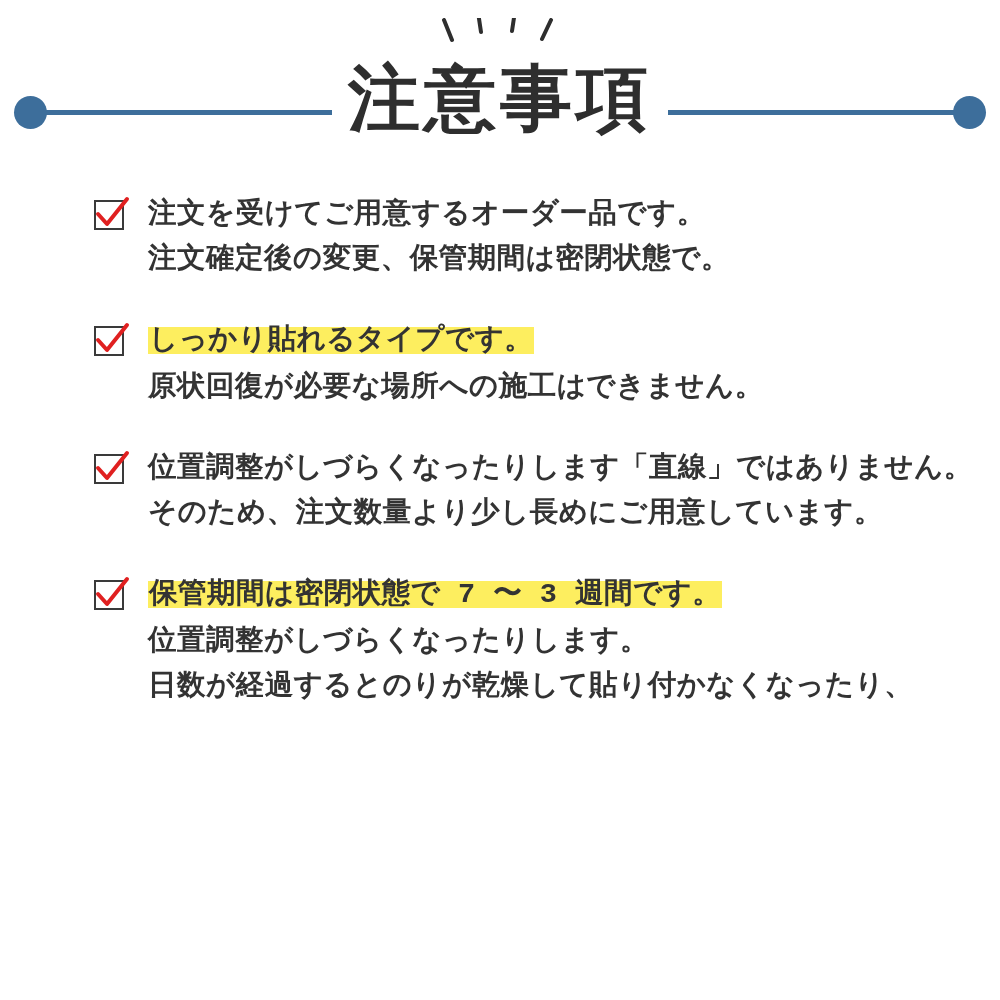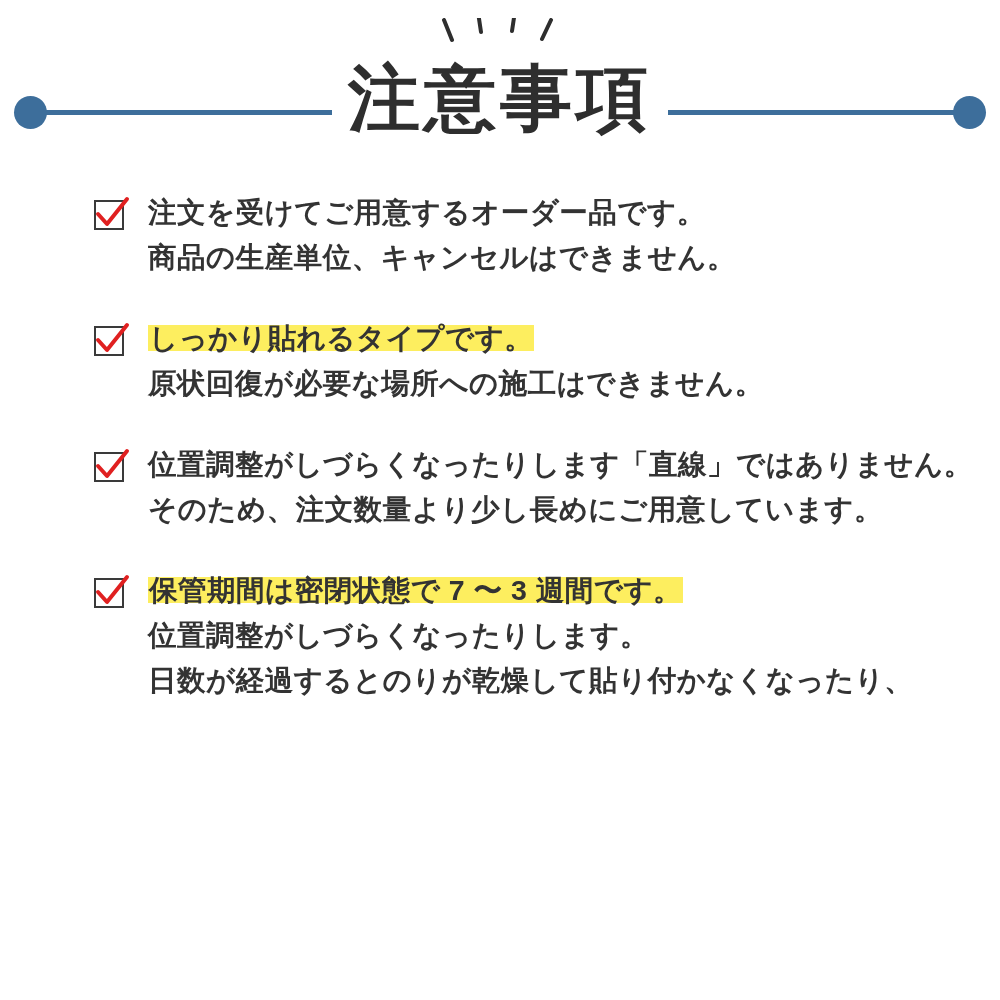--- a/index.html
+++ b/index.html
@@ -123,20 +123,21 @@
     line-height: 1.58;
     font-weight: 600;
     color: #333333;
     letter-spacing: 0.5px;
     white-space: nowrap;
   }
 
   .line span.mark {
     background: linear-gradient(transparent 8%, #fdee5f 8%, #fdee5f 92%, transparent 92%);
     padding: 0 1px;
+    font-family: Liberation Mono, monospace;
   }
 </style>
 </head>
 <body>
 
 <div class="page">
 
   <div class="header">
 
     <div class="sparkle">
@@ -163,21 +164,21 @@
 
     <div class="note">
       <div class="check">
         <div class="box"></div>
         <svg width="38" height="38" viewBox="0 0 38 38">
           <path d="M6 18 L15 28 L35 3" fill="none" stroke="#e02020" stroke-width="4" stroke-linecap="round" stroke-linejoin="round"></path>
         </svg>
       </div>
       <div class="lines">
         <div class="line"><span>注文を受けてご用意するオーダー品です。</span></div>
-        <div class="line"><span>商品の生産単位、キャンセルはできません。</span></div>
+        <div class="line"><span>注文確定後の変更、保管期間は密閉状態で。</span></div>
       </div>
     </div>
 
     <div class="note">
       <div class="check">
         <div class="box"></div>
         <svg width="38" height="38" viewBox="0 0 38 38">
           <path d="M6 18 L15 28 L35 3" fill="none" stroke="#e02020" stroke-width="4" stroke-linecap="round" stroke-linejoin="round"></path>
         </svg>
       </div>

